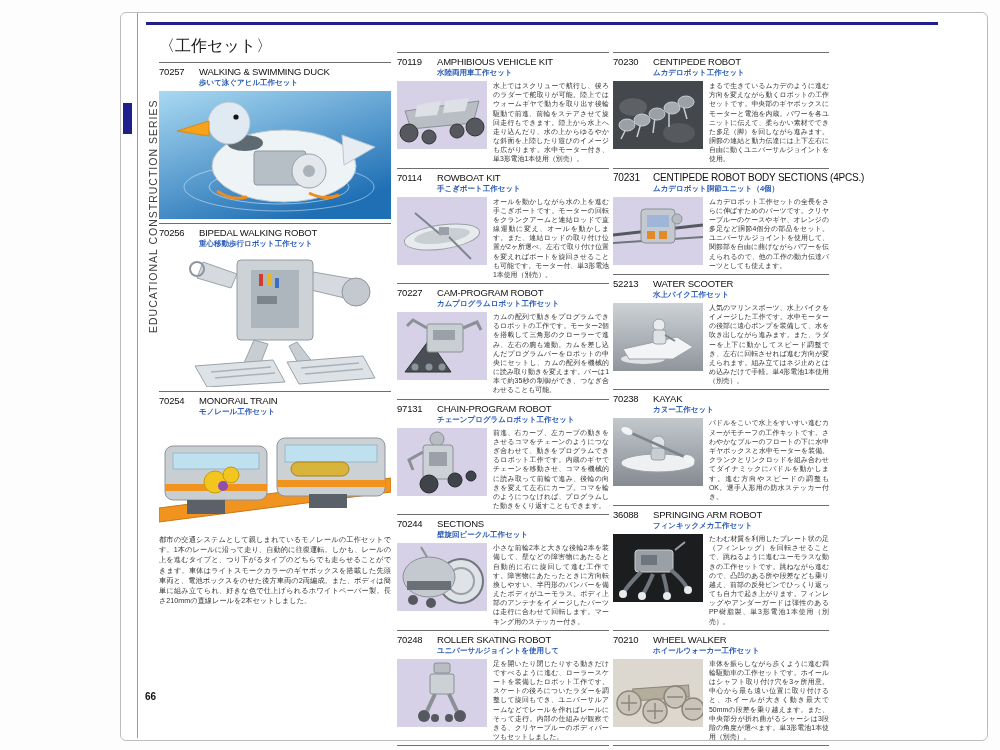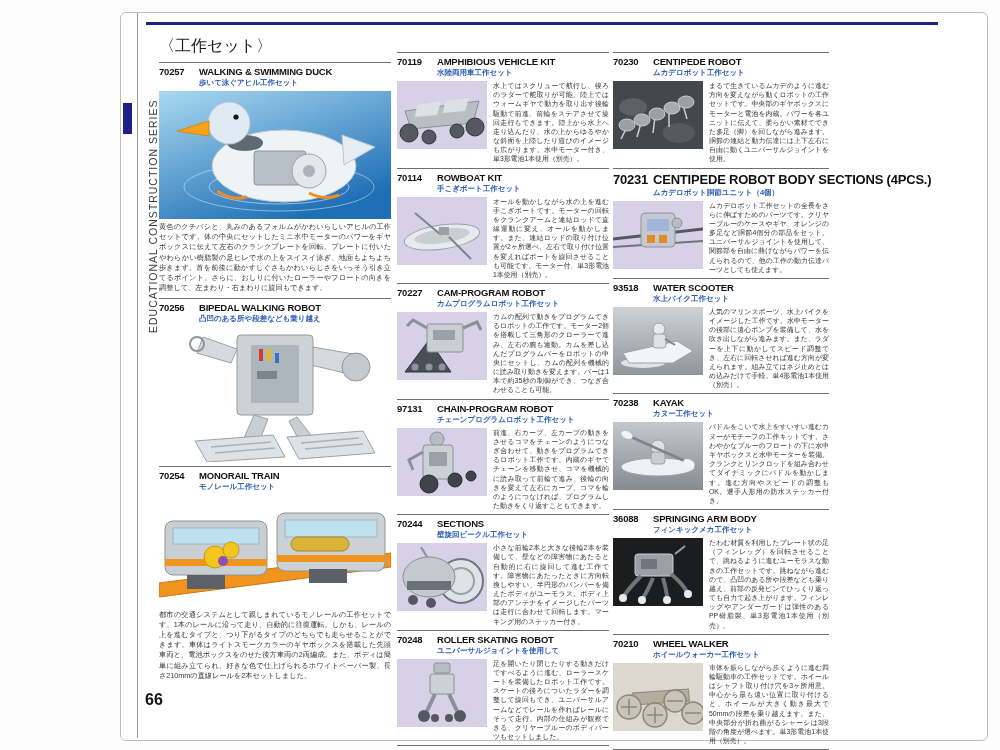--- a/index.html
+++ b/index.html
@@ -6,30 +6,30 @@
   body{width:1000px;height:750px;background:#fdfdfd;position:relative;overflow:hidden;
        font-family:"Liberation Sans","DejaVu Sans",sans-serif;color:#222;}
   .frame{position:absolute;left:120px;top:12px;width:866px;height:727px;
          border:1px solid #bdbdbd;border-radius:6px;background:#fff;}
   .left-border{position:absolute;left:137px;top:13px;width:1px;height:725px;background:#9a9a9a;}
   .top-rule{position:absolute;left:146px;top:22px;width:792px;height:3px;background:#20208c;}
   .side-tab{position:absolute;left:123px;top:103px;width:9px;height:31px;background:#20208c;}
   .sidebar-title{position:absolute;left:147px;top:333px;transform:rotate(-90deg);
          transform-origin:0 0;font-size:10.5px;letter-spacing:1px;color:#3c3c3c;white-space:nowrap;}
   .section-header{position:absolute;left:159px;top:36px;font-size:16px;color:#1a1a1a;}
-  .page-num{position:absolute;left:145px;top:691px;font-size:16px;font-weight:bold;color:#111;}
+  .page-num{position:absolute;left:145px;top:691px;font-size:10px;font-weight:bold;color:#111;}
 
   .col{position:absolute;}
   .col1{left:159px;width:232px;top:62px;}
   .col2{left:397px;width:212px;top:52px;}
   .col3{left:613px;width:216px;top:52px;}
 
   .product{margin-bottom:4px;}
   .rule{height:1px;background:#6e6e6e;margin-bottom:3px;}
-  .titleline{margin:0;font-size:9.5px;font-weight:bold;color:#101010;display:flex;white-space:nowrap;letter-spacing:-0.2px;}
+  .titleline{margin:0;font-size:9.5px;font-weight:normal;color:#101010;display:flex;white-space:nowrap;letter-spacing:-0.2px;}
   .titleline .num{flex:0 0 40px;}
   .jp{font-size:7.5px;font-weight:bold;color:#2b5cb8;margin:1px 0 3px 40px;}
   .desc{margin:3px 0 0;font-size:7.2px;line-height:1.42;color:#333;text-align:justify;}
   .photo-wide{width:100%;position:relative;overflow:hidden;background:#fff;}
   .side .row{display:flex;gap:6px;align-items:flex-start;}
   .photo-side{flex:0 0 90px;width:90px;height:68px;background:#d7d1e7;overflow:hidden;}
   .side .desc{flex:1;font-size:6.9px;line-height:1.33;margin:0;}
   svg{display:block;}
 </style>
 </head>
@@ -69,30 +69,29 @@
         <circle cx="70" cy="32" r="21" fill="#dfeaf2" stroke="#b9c7d1"></circle>
         <polygon points="50,30 18,40 50,45" fill="#f6a21a" stroke="#d88a10"></polygon>
         <circle cx="77" cy="26" r="2.6" fill="#141414"></circle>
         <rect x="95" y="60" width="52" height="34" rx="3" fill="#b6bec6" stroke="#8d969e"></rect>
         <circle cx="150" cy="80" r="17" fill="#e3e8ec" stroke="#97a1a9"></circle>
         <circle cx="150" cy="80" r="6" fill="#aab3ba"></circle>
         <path d="M58,100 q14,10 30,6" stroke="#f08c1e" stroke-width="3" fill="none"></path>
         <path d="M150,102 q16,8 30,2" stroke="#f08c1e" stroke-width="3" fill="none"></path>
       </svg>
     </div>
-    <p class="desc">黄色のクチバシと、丸みのあるフォルムがかわいらしいアヒルの工作セットです。体の中央にセットしたミニ水中モーターのパワーをギヤボックスに伝えて左右のクランクプレートを回転。プレートに付いたやわらかい樹脂製の足ヒレで水の上をスイスイ泳ぎ、地面もよちよち歩きます。首を前後に動かすしぐさもかわいらしさをいっそう引き立てるポイント。さらに、おしりに付いたローラーやフロートの向きを調整して、左まわり・右まわりに旋回もできます。</p>
   </section>
 
   <section class="product">
     <div class="rule"></div>
     <h3 class="titleline">
         <span class="num">70256</span>
         <span>BIPEDAL WALKING ROBOT</span>
       </h3>
-    <div class="jp">凸凹のある所や段差なども乗り越え</div>
+    <div class="jp">重心移動歩行ロボット工作セット</div>
     <div class="photo-wide" style="height:135px">
       <svg width="232" height="135" viewBox="0 0 232 135">
         <rect width="232" height="135" fill="#ffffff"></rect>
         <polygon points="78,22 44,10 38,26 72,36" fill="#d6dade" stroke="#9aa2a9"></polygon>
         <circle cx="38" cy="17" r="7" fill="none" stroke="#8d969e" stroke-width="2"></circle>
         <polygon points="154,20 200,28 194,48 152,38" fill="#d6dade" stroke="#9aa2a9"></polygon>
         <circle cx="197" cy="40" r="14" fill="#c3c9cf" stroke="#8d969e"></circle>
         <rect x="78" y="8" width="76" height="80" rx="4" fill="#cdd2d7" stroke="#939aa1"></rect>
         <rect x="92" y="18" width="48" height="58" fill="#aeb6bd"></rect>
         <rect x="100" y="22" width="4" height="12" fill="#d23a32"></rect>
@@ -316,21 +315,21 @@
           <ellipse cx="59" cy="27" rx="8" ry="6" fill="#a6abb1" stroke="#c9ced3"></ellipse>
           <ellipse cx="73" cy="21" rx="8" ry="6" fill="#9aa0a6" stroke="#c9ced3"></ellipse>
         </svg>
       </div>
       <p class="desc">まるで生きているムカデのように進む方向を変えながら動くロボットの工作セットです。中央部のギヤボックスにモーターと電池を内蔵。パワーを各ユニットに伝えて、柔らかい素材でできた多足（脚）を回しながら進みます。胴節の連結と動力伝達には上下左右に自由に動くユニバーサルジョイントを使用。</p>
     </div>
   </section>
 
   <section class="product side">
     <div class="rule"></div>
-    <h3 class="titleline" style="font-size:13px">
+    <h3 class="titleline" style="font-size:10px">
         <span class="num">70231</span>
         <span>CENTIPEDE ROBOT BODY SECTIONS (4PCS.)</span>
       </h3>
     <div class="jp">ムカデロボット胴節ユニット（4個）</div>
     <div class="row">
       <div class="photo-side">
         <svg width="90" height="68" viewBox="0 0 90 68">
           <line x1="0" y1="38" x2="90" y2="28" stroke="#55595f" stroke-width="3"></line>
           <line x1="0" y1="46" x2="90" y2="40" stroke="#6f757c" stroke-width="2"></line>
           <rect x="28" y="12" width="34" height="34" rx="4" fill="#c3c9cf" stroke="#8a9096"></rect>
@@ -340,21 +339,21 @@
           <circle cx="64" cy="22" r="5" fill="#b7bdc3" stroke="#8a9096"></circle>
         </svg>
       </div>
       <p class="desc">ムカデロボット工作セットの全長をさらに伸ばすためのパーツです。クリヤーブルーのケースやギヤ、オレンジの多足など胴節4個分の部品をセット。ユニバーサルジョイントを使用して、関節部を自由に曲げながらパワーを伝えられるので、他の工作の動力伝達パーツとしても使えます。</p>
     </div>
   </section>
 
   <section class="product side">
     <div class="rule"></div>
     <h3 class="titleline">
-        <span class="num">93518</span>
+        <span class="num">52213</span>
         <span>WATER SCOOTER</span>
       </h3>
     <div class="jp">水上バイク工作セット</div>
     <div class="row">
       <div class="photo-side">
         <svg width="90" height="68" viewBox="0 0 90 68">
           <defs>
               <linearGradient id="ws" x1="0" y1="0" x2="0" y2="1">
             <stop offset="0" stop-color="#cdd2d6"></stop>
                 <stop offset="1" stop-color="#8f959b"></stop>
@@ -398,21 +397,21 @@
         </svg>
       </div>
       <p class="desc">パドルをこいで水上をすいすい進むカヌーがモチーフの工作キットです。さわやかなブルーのフロートの下に水中ギヤボックスと水中モーターを装備。クランクとリンクロッドを組み合わせてダイナミックにパドルを動かします。進む方向やスピードの調整もOK。選手人形用の防水ステッカー付き。</p>
     </div>
   </section>
 
   <section class="product side">
     <div class="rule"></div>
     <h3 class="titleline">
         <span class="num">36088</span>
-        <span>SPRINGING ARM BODY</span>
+        <span>SPRINGING ARM ROBOT</span>
       </h3>
     <div class="jp">フィンキックメカ工作セット</div>
     <div class="row">
       <div class="photo-side" style="background:#1c1d1f">
         <svg width="90" height="68" viewBox="0 0 90 68">
           <rect width="90" height="68" fill="#1c1d1f"></rect>
           <rect x="22" y="16" width="38" height="22" rx="3" fill="#9aa0a6" stroke="#c9ced3"></rect>
           <rect x="28" y="21" width="16" height="10" fill="#6f757c"></rect>
           <g stroke="#6f757c" stroke-width="4" fill="none">
             <path d="M28,38 q-12,12 -17,20"></path>

